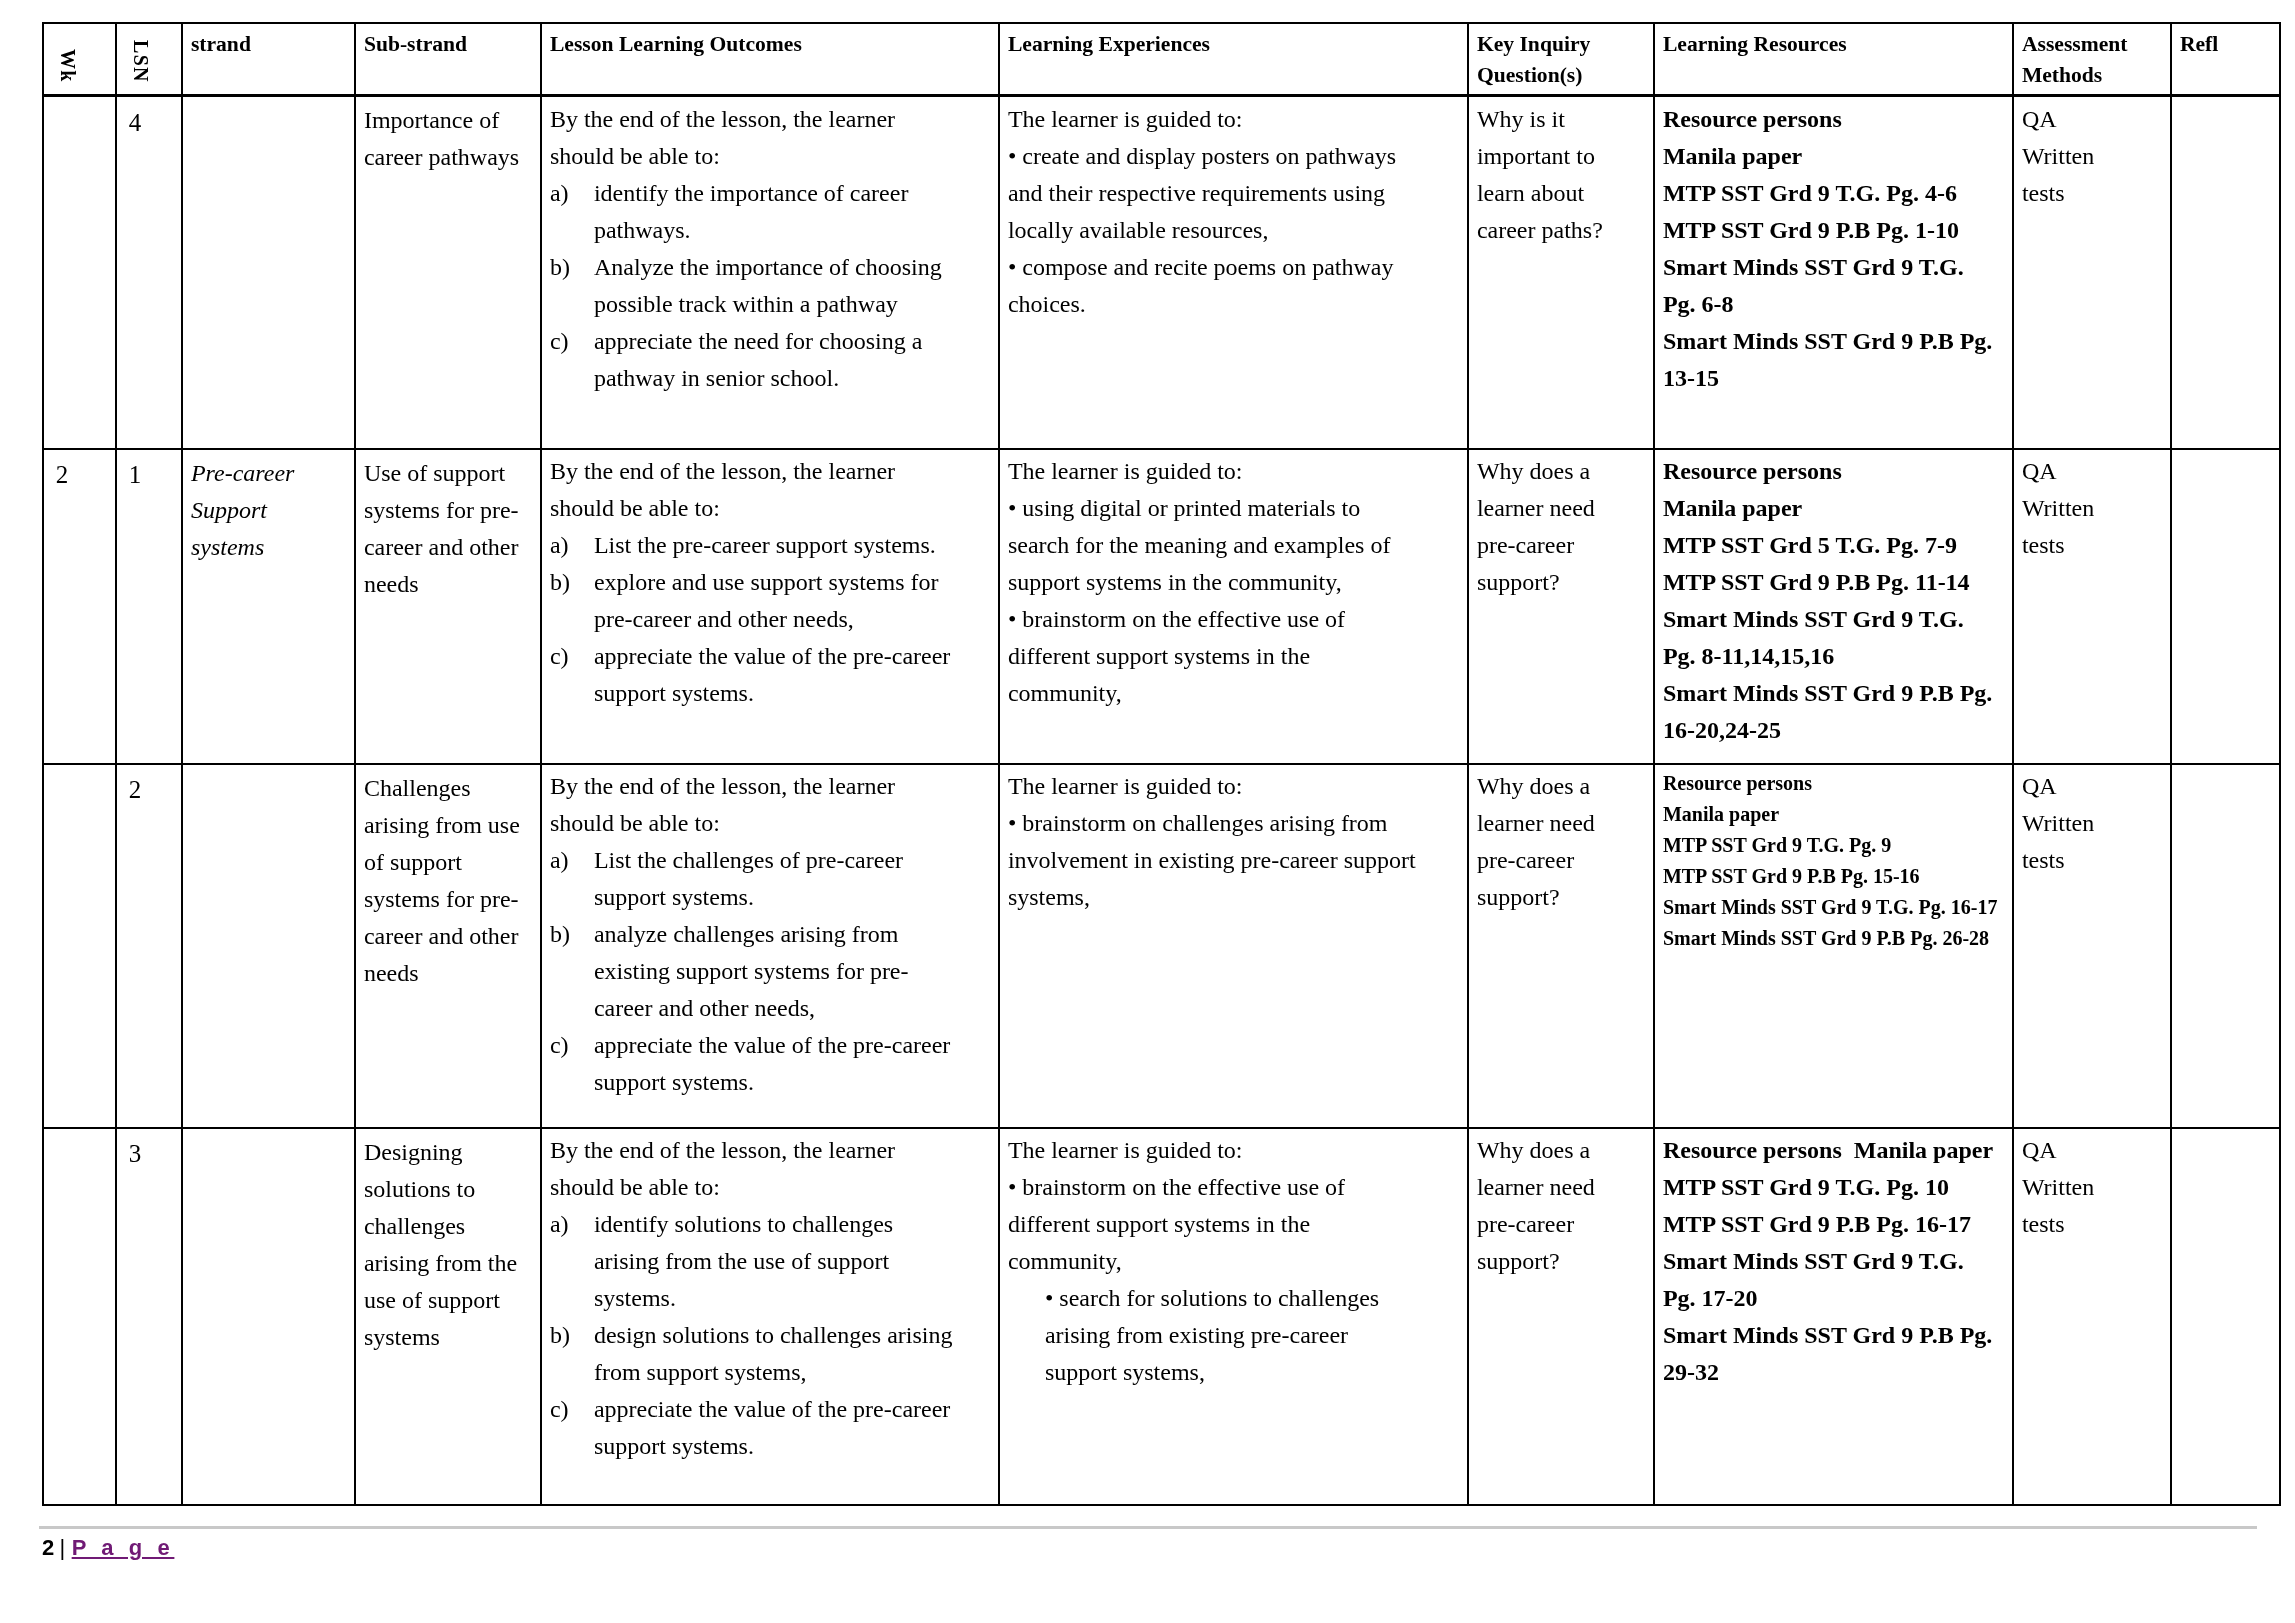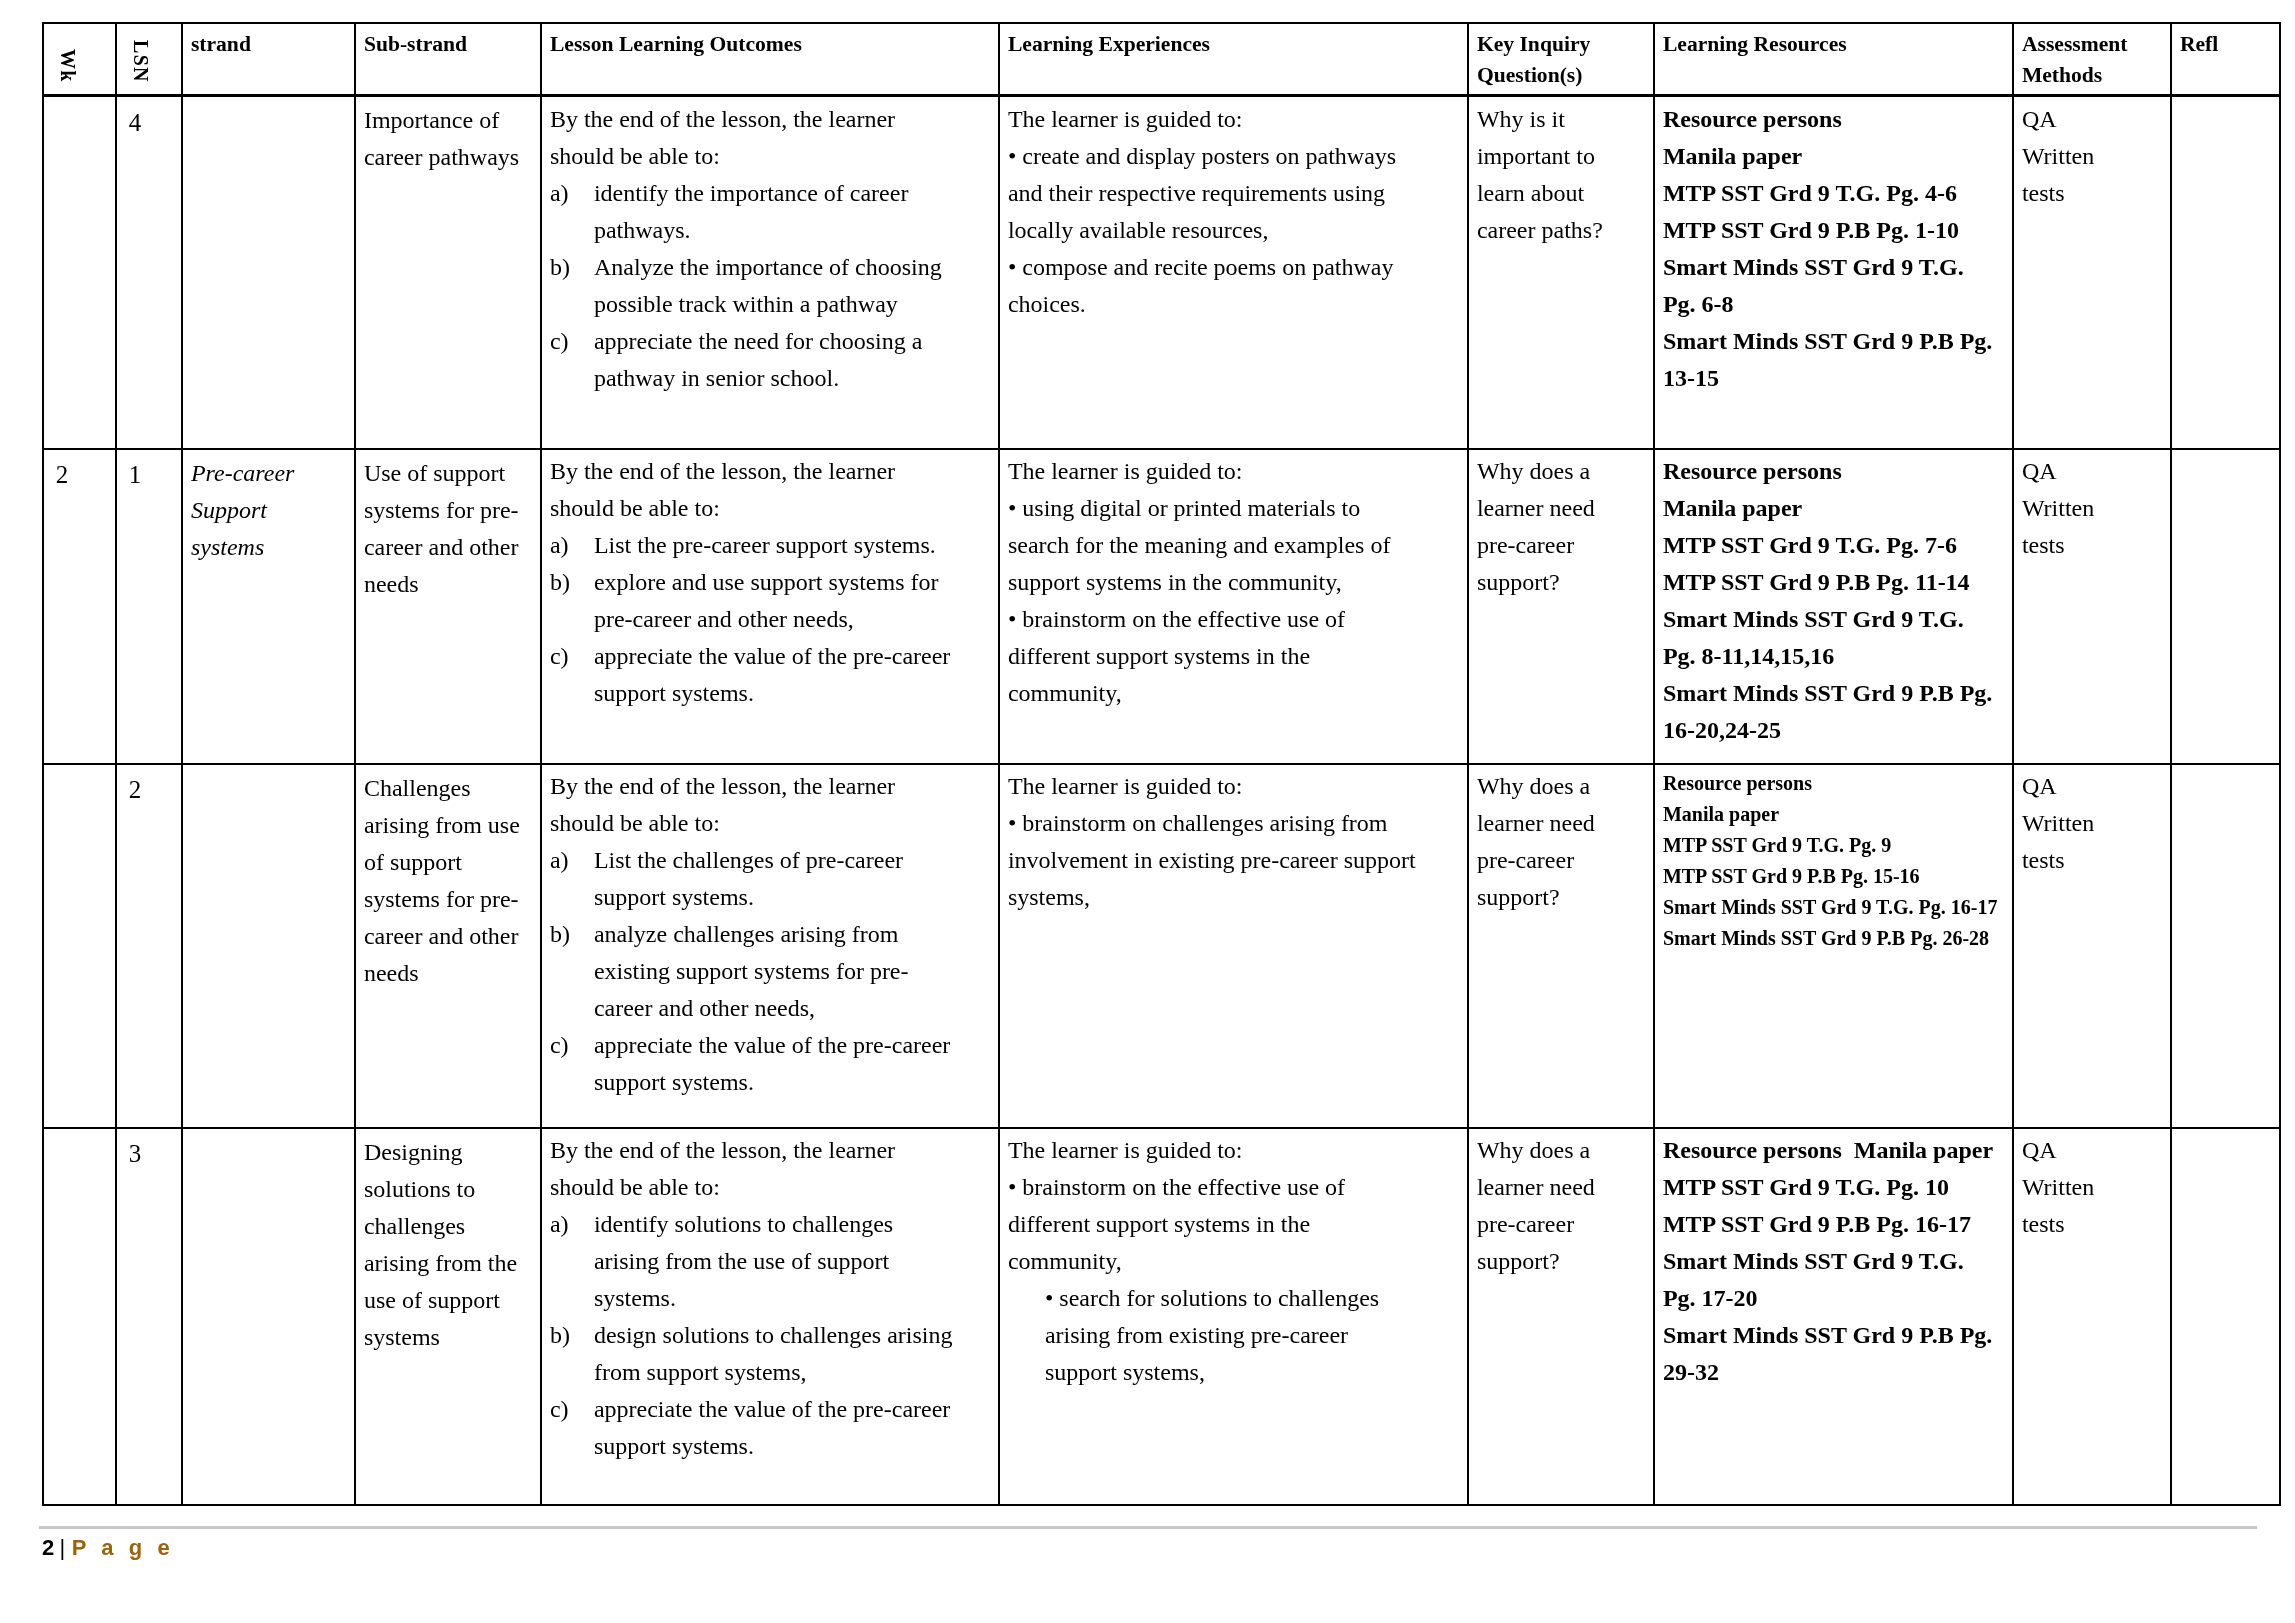--- a/index.html
+++ b/index.html
@@ -27,21 +27,21 @@
   .pre{white-space:pre-wrap;}
   .oi{display:flex;}
   .oi .m{flex:0 0 44px;}
   .oi .t{flex:1 1 auto;}
   .b.indent{margin-left:37px;}
   .footer-rule{position:absolute;left:39px;top:1526px;width:2218px;height:2.6px;background:#c8c8c8;}
   .footer{position:absolute;left:42px;top:1535px;font-family:"Liberation Sans","DejaVu Sans",sans-serif;
           font-size:22px;font-weight:bold;}
   .footer .pnum{color:#000;}
   .footer .psep{color:#000;margin:0 6.5px 0 5.2px;font-weight:normal;}
-  .footer .plabel{color:#a16207;letter-spacing:4.6px;}
+  .footer .plabel{color:#701a75;letter-spacing:4.6px;text-decoration:underline;}
 </style>
 </head>
 <body>
 
 <div class="page">
 
   <table class="scheme">
     <colgroup>
       <col class="c-wk">
         <col class="c-lsn">
@@ -134,21 +134,21 @@
         </td>
         <td class="exp">
           <div>The learner is guided to:</div>
           <div class="b">• using digital or printed materials to search for the meaning and examples of support systems in the community,</div>
           <div class="b">• brainstorm on the effective use of different support systems in the community,</div>
         </td>
         <td class="kiq">Why does a learner need pre-career support?</td>
         <td class="res">
           <div class="pre">Resource persons</div>
           <div class="pre">Manila paper</div>
-          <div class="pre">MTP SST Grd 9 T.G. Pg. 7-6</div>
+          <div class="pre">MTP SST Grd 5 T.G. Pg. 7-9</div>
           <div class="pre">MTP SST Grd 9 P.B Pg. 11-14</div>
           <div class="pre">Smart Minds SST Grd 9 T.G. Pg. 8-11,14,15,16</div>
           <div class="pre">Smart Minds SST Grd 9 P.B Pg. 16-20,24-25</div>
         </td>
         <td class="ass">
           <div>QA</div>
           <div>Written</div>
           <div>tests</div>
         </td>
         <td class="refl"></td>

